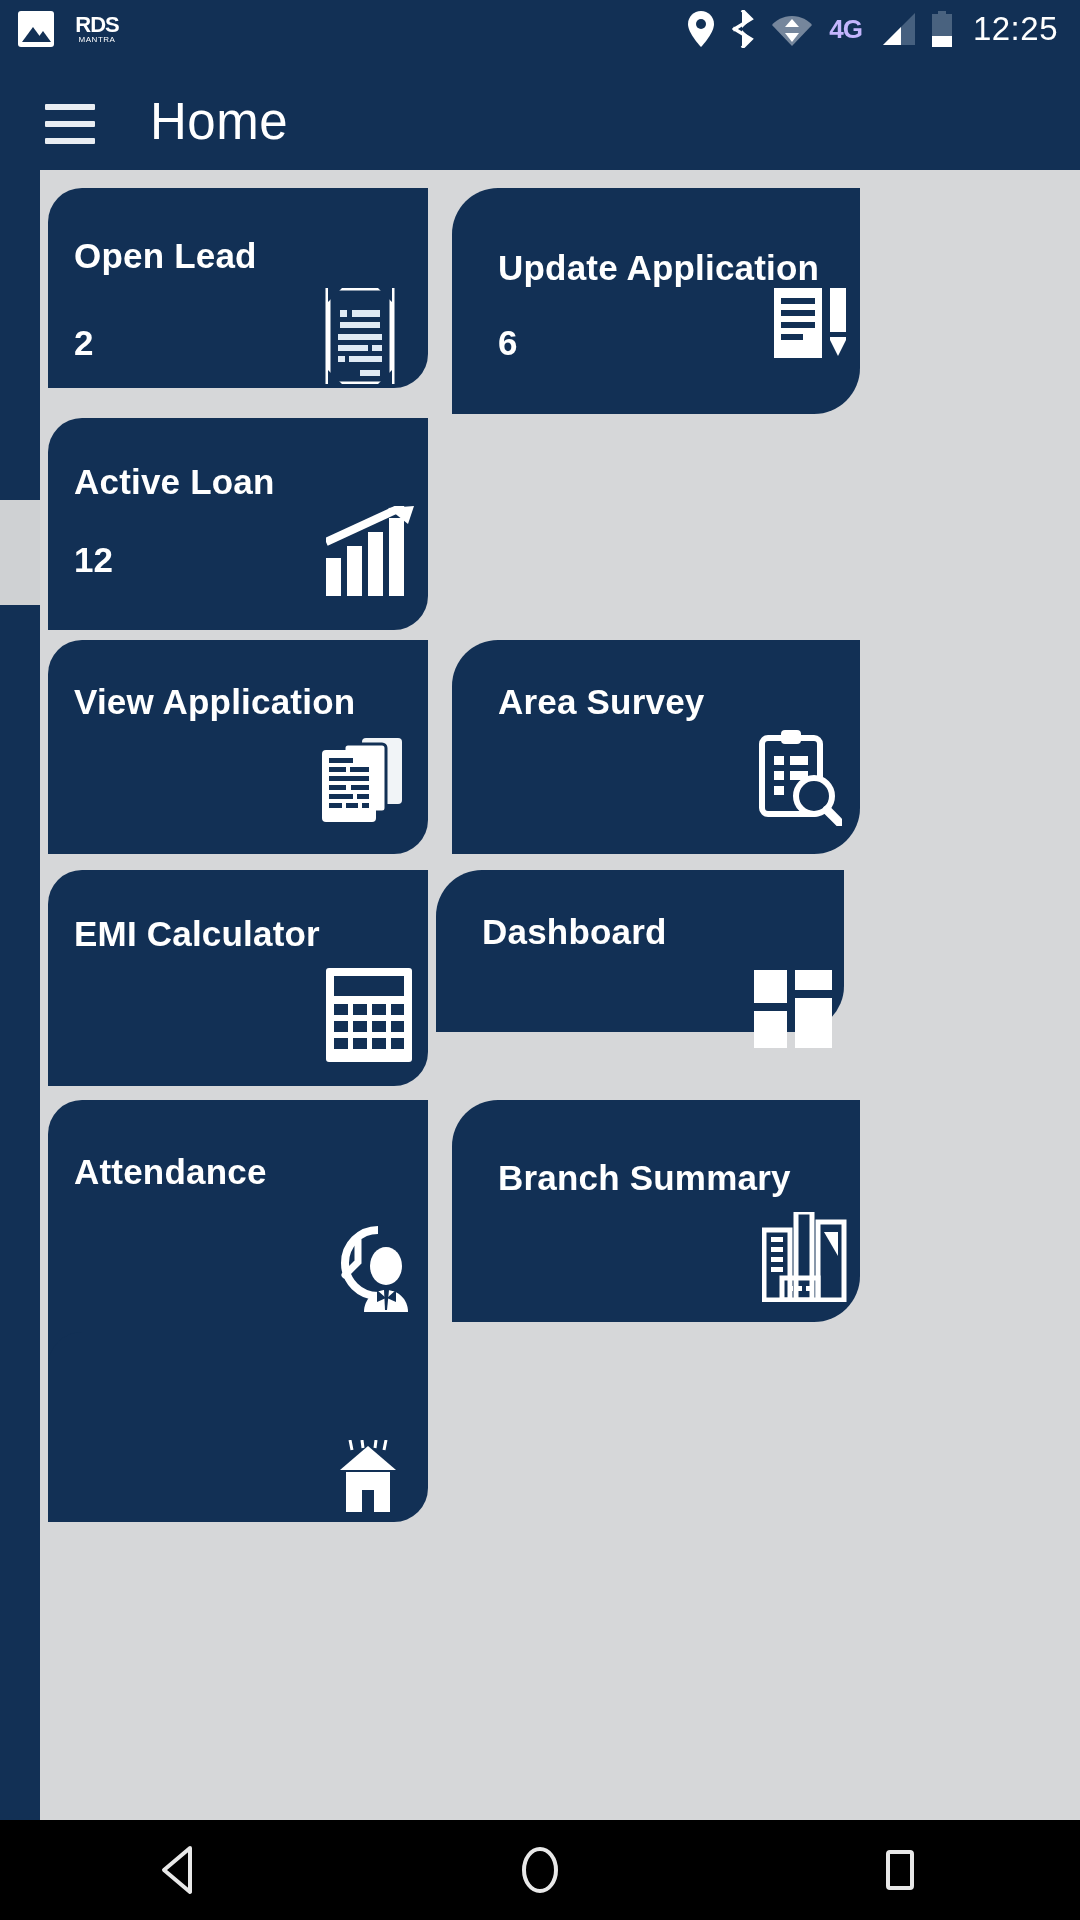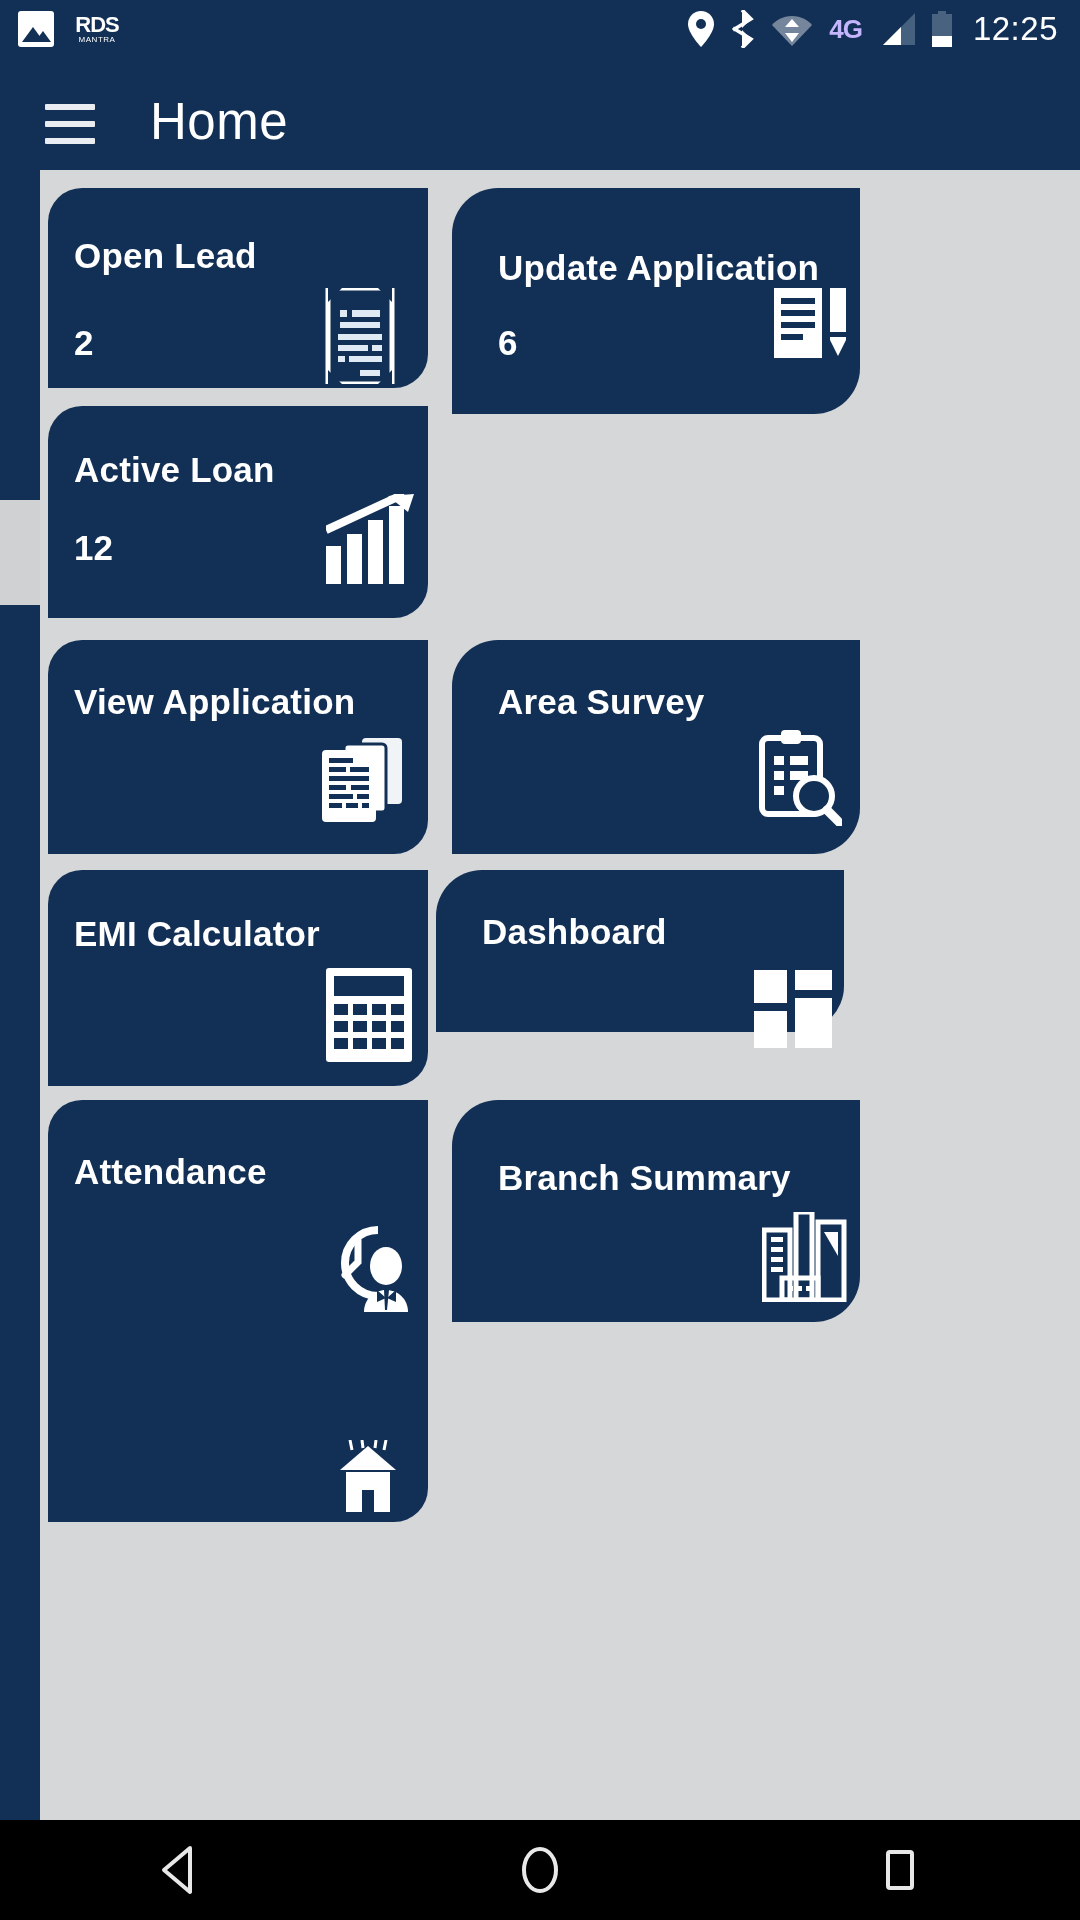--- a/index.html
+++ b/index.html
@@ -188,21 +188,21 @@
         <rect x="0" y="0" width="48" height="70" fill="#fff"></rect>
         <rect x="7" y="10" width="34" height="6" fill="#123055"></rect>
         <rect x="7" y="22" width="34" height="6" fill="#123055"></rect>
         <rect x="7" y="34" width="34" height="6" fill="#123055"></rect>
         <rect x="7" y="46" width="22" height="6" fill="#123055"></rect>
         <path d="M56 0h16v52l-8 16-8-16z" fill="#fff"></path>
         <rect x="56" y="44" width="16" height="5" fill="#123055"></rect>
       </svg>
     </div>
 
-    <div class="card left" style="left:48px; top:236px; width:380px; height:212px;">
+    <div class="card left" style="left:48px; top:248px; width:380px; height:212px;">
       <div class="title" style="top:44px;">Active Loan</div>
       <div class="count" style="top:122px;">12</div>
       <svg class="ico" style="left:278px; top:88px;" width="92" height="90" viewBox="0 0 92 90">
         <rect x="0" y="52" width="15" height="38" fill="#fff"></rect>
         <rect x="21" y="40" width="15" height="50" fill="#fff"></rect>
         <rect x="42" y="26" width="15" height="64" fill="#fff"></rect>
         <rect x="63" y="12" width="15" height="78" fill="#fff"></rect>
         <path d="M0 36L78 0" stroke="#fff" stroke-width="8" fill="none"></path>
         <path d="M88 0L62 2l20 16z" fill="#fff"></path>
       </svg>

